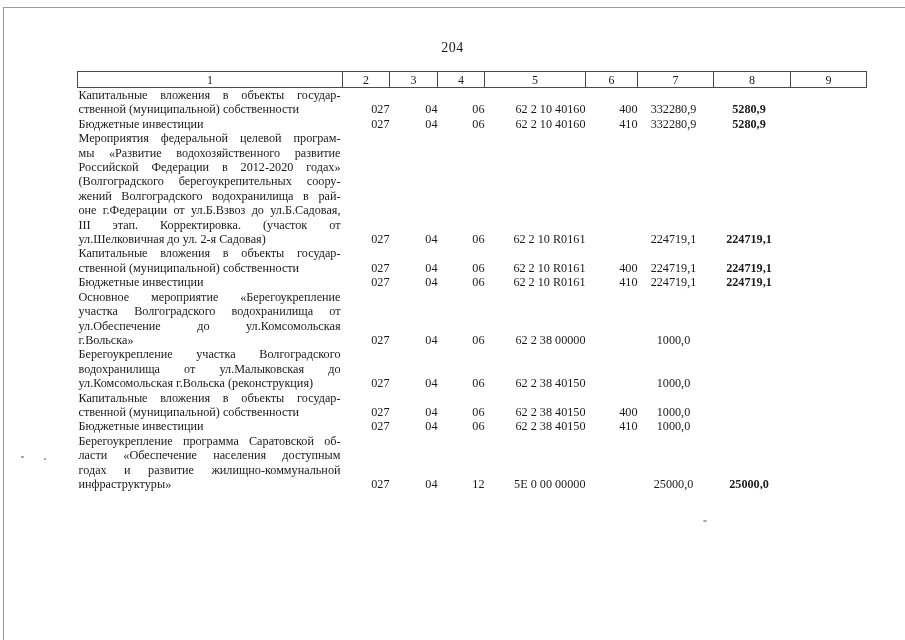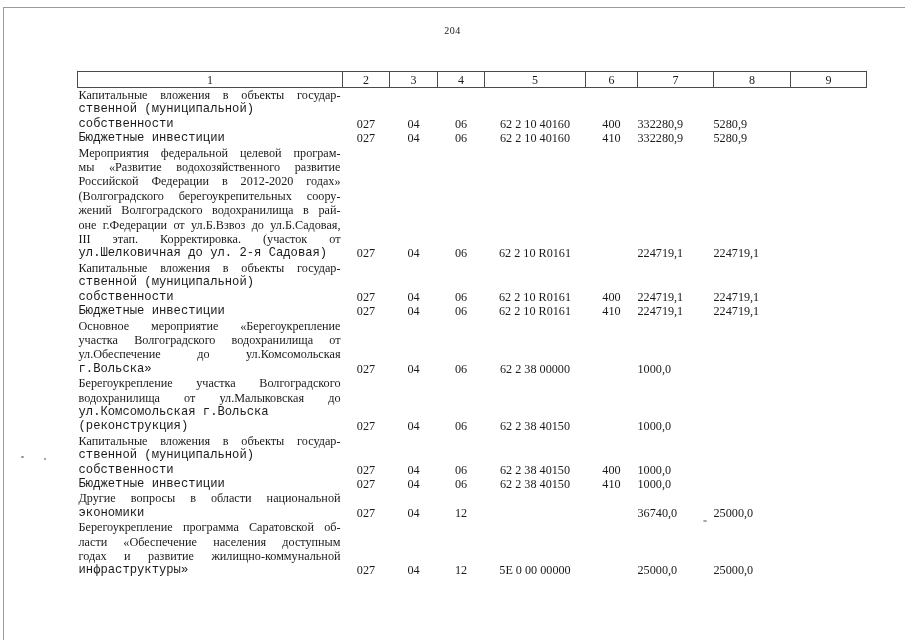--- a/index.html
+++ b/index.html
@@ -20,25 +20,25 @@
     top: 7px;
     left: 3px;
     right: -2px;
     bottom: -2px;
     border-top: 1px solid #9a9a9a;
     border-left: 1px solid #9a9a9a;
     pointer-events: none;
   }
   .page-number {
     position: absolute;
-    top: 25px;
+    top: 40px;
     left: 0;
     right: 0;
     text-align: center;
-    font-size: 10px;
+    font-size: 14px;
     letter-spacing: 0.5px;
   }
   table.budget {
     position: absolute;
     left: 77px;
     top: 71px;
     width: 789px;
     border-collapse: collapse;
     table-layout: fixed;
     font-size: 12.2px;
@@ -49,24 +49,24 @@
     border: 1.5px solid #4a4a4a;
     text-align: center;
     vertical-align: middle;
     font-size: 12px;
     line-height: 12px;
     height: 13px;
     padding: 1px 0;
   }
   td.c1 { padding-left: 1px; padding-right: 2px; }
   .c1 .line { text-align: justify; text-align-last: justify; }
-  .c1 .line.last { text-align: left; text-align-last: left; font-family: Liberation Mono, monospace; }
-  td.c2, td.c3, td.c4, td.c5, td.c6 { text-align: center; }
-  td.c7 { text-align: left; padding-right: 4px; }
-  td.c8 { text-align: left; padding-right: 6px; }
+  .c1 .line.last { text-align: left; text-align-last: left; }
+  td.c2, td.c3, td.c4, td.c5, td.c6 { text-align: right; }
+  td.c7 { text-align: center; padding-right: 4px; }
+  td.c8 { text-align: center; padding-right: 6px; font-weight: bold; }
   td.c9 { }
   .speck {
     position: absolute;
     background: #8a8a8a;
     border-radius: 50%;
     pointer-events: none;
   }
   .speck.s1 { left: 21px; top: 456px; width: 3px; height: 2px; }
   .speck.s2 { left: 44px; top: 458px; width: 2px; height: 2px; }
   .speck.s3 { left: 703px; top: 520px; width: 4px; height: 2px; background:#9f9f9f; }
@@ -229,34 +229,20 @@
         <td class="c3">04</td>
         <td class="c4">06</td>
         <td class="c5">62 2 38 40150</td>
         <td class="c6">410</td>
         <td class="c7">1000,0</td>
         <td class="c8"></td>
         <td class="c9"></td>
       </tr>
       <tr>
         <td class="c1">
-          <div class="line">Другие вопросы в области национальной</div>
-          <div class="line last">экономики</div>
-        </td>
-        <td class="c2">027</td>
-        <td class="c3">04</td>
-        <td class="c4">12</td>
-        <td class="c5"></td>
-        <td class="c6"></td>
-        <td class="c7">36740,0</td>
-        <td class="c8">25000,0</td>
-        <td class="c9"></td>
-      </tr>
-      <tr>
-        <td class="c1">
           <div class="line">Берегоукрепление программа Саратовской об-</div>
           <div class="line">ласти «Обеспечение населения доступным</div>
           <div class="line">годах и развитие жилищно-коммунальной</div>
           <div class="line last">инфраструктуры»</div>
         </td>
         <td class="c2">027</td>
         <td class="c3">04</td>
         <td class="c4">12</td>
         <td class="c5">5Е 0 00 00000</td>
         <td class="c6"></td>

